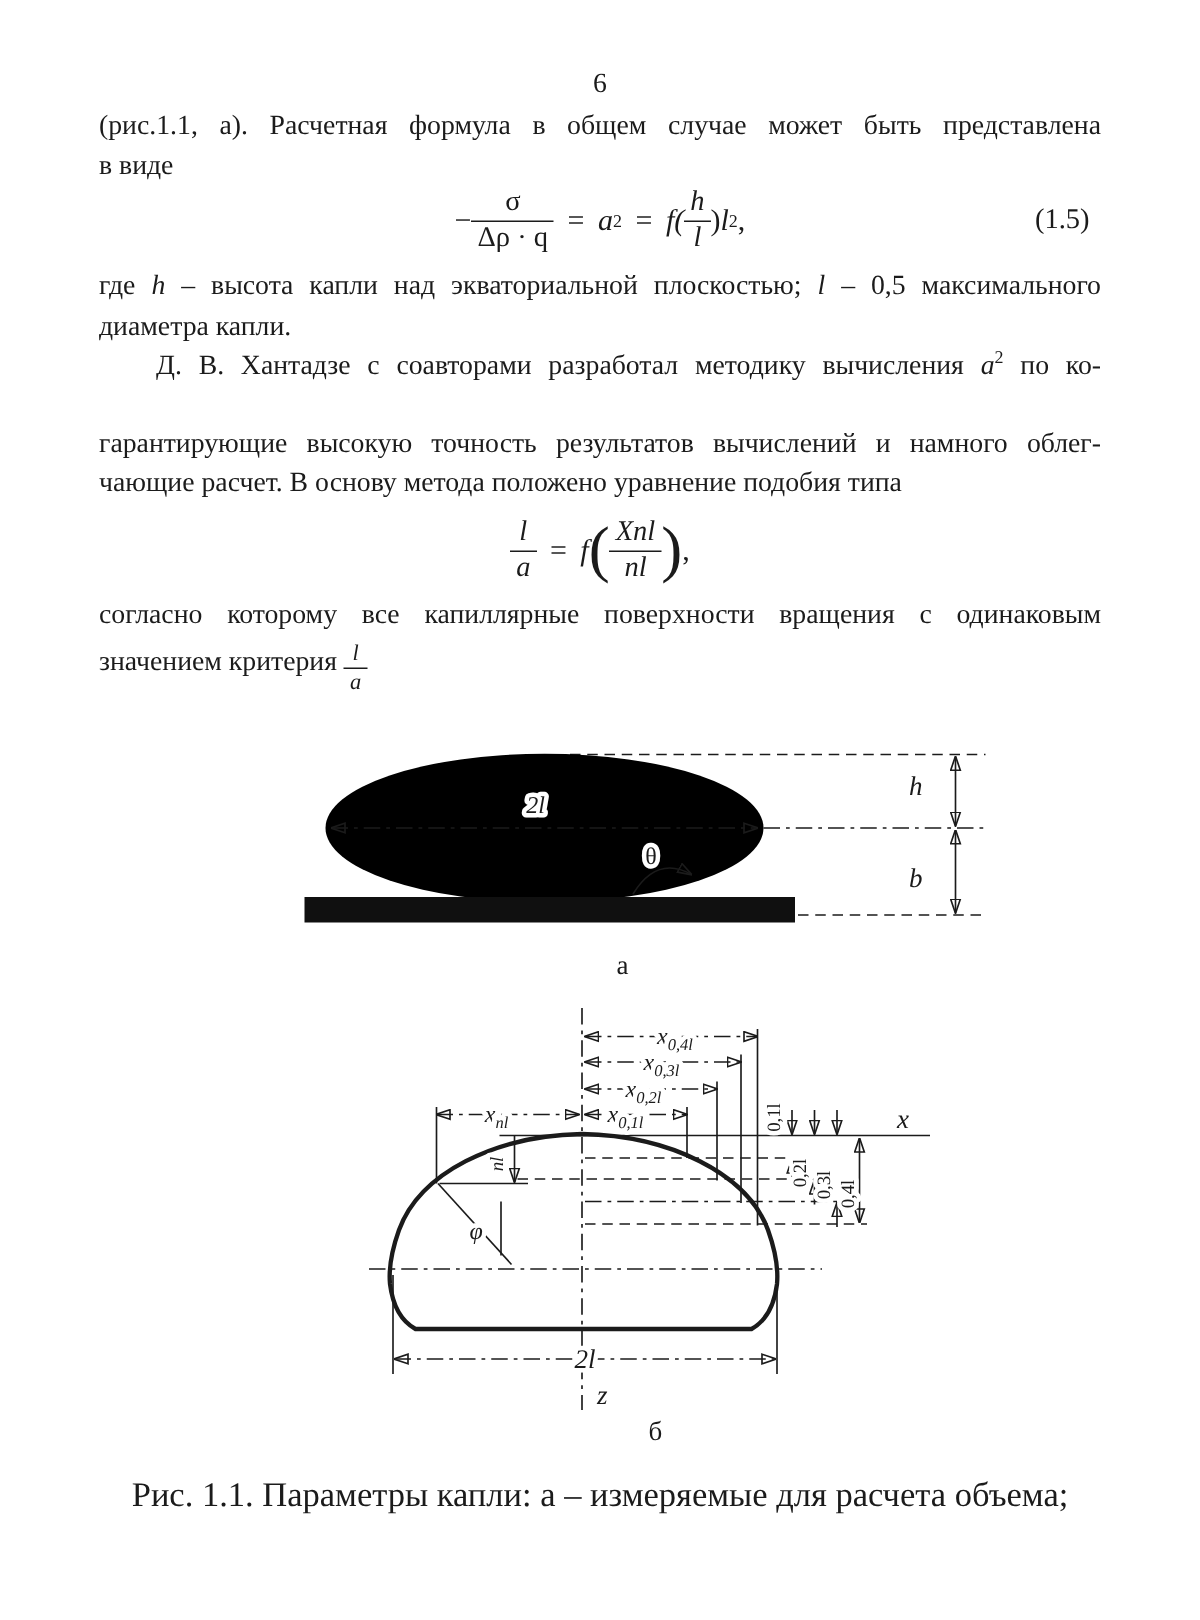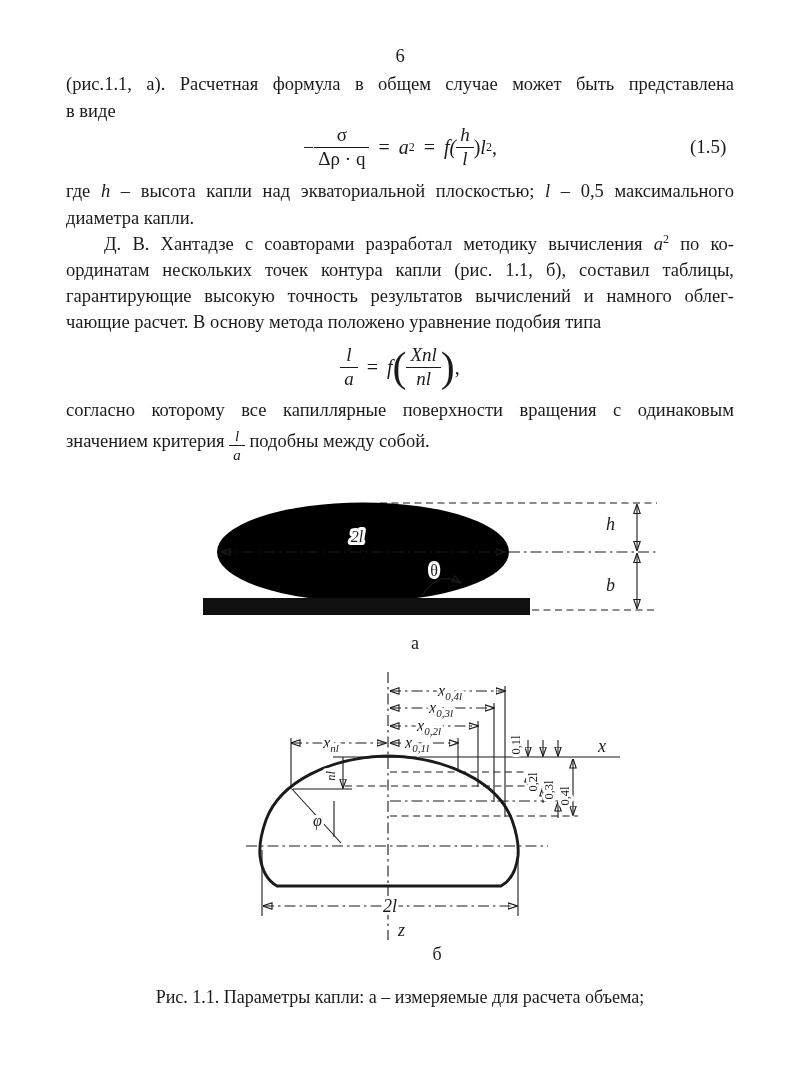--- a/index.html
+++ b/index.html
@@ -66,21 +66,20 @@
     <span class="iv">l</span>
       <span class="sup">2</span>
     <span>,</span>
     <span class="ftag">(1.5)</span>
   </div>
 
   <div class="line just" style="top:179px"><span>где </span><span class="iv">h</span><span> – высота капли над экваториальной плоскостью; </span><span class="iv">l</span><span> – 0,5 максимального</span></div>
   <div class="line" style="top:206px">диаметра капли.</div>
 
   <div class="line just" style="top:232px;left:104px;width:630px"><span>Д. В. Хантадзе с соавторами разработал методику вычисления </span><span class="iv">a</span><span class="sup">2</span><span> по ко-</span></div>
-  <div class="line just" style="top:258px">ординатам нескольких точек контура капли (рис. 1.1, б), составил таблицы,</div>
   <div class="line just" style="top:284px">гарантирующие высокую точность результатов вычислений и намного облег-</div>
   <div class="line" style="top:310px">чающие расчет. В основу метода положено уравнение подобия типа</div>
 
   <div class="formula" style="top:336px;height:62px">
     <span class="frac">
         <span class="num iv">l</span>
         <span class="den iv">a</span>
       </span>
     <span class="gap"></span>
     <span>=</span>
@@ -89,21 +88,21 @@
     <span class="bigp">(</span>
     <span class="frac">
         <span class="num iv">Xnl</span>
         <span class="den iv">nl</span>
       </span>
     <span class="bigp">)</span>
     <span>,</span>
   </div>
 
   <div class="line just" style="top:398px">согласно которому все капиллярные поверхности вращения с одинаковым</div>
-  <div class="line" style="top:428px"><span>значением критерия </span><span class="frac ifrac"><span class="num iv">l</span><span class="den iv">a</span></span><span> подобны между собой.</span></div>
+  <div class="line" style="top:428px"><span>значением критерия </span><span class="frac ifrac"><span class="num iv">l</span><span class="den iv">a</span></span></div>
 
   <svg width="800" height="1080" viewBox="0 0 800 1080">
     <defs>
       <marker id="ar" viewBox="0 0 10 8" refX="9.5" refY="4" markerWidth="10" markerHeight="8" orient="auto-start-reverse" markerUnits="userSpaceOnUse">
         <path d="M0.5,0.8 L10,4 L0.5,7.2 Z" fill="#1b1b1b" stroke="none"></path>
       </marker>
     </defs>
 
     <g>
       <line x1="380" y1="503" x2="657" y2="503" class="ds"></line>
@@ -179,15 +178,15 @@
       <line x1="262" y1="850" x2="262" y2="916"></line>
       <line x1="518" y1="850" x2="518" y2="916"></line>
       <line x1="263" y1="906" x2="517" y2="906" class="dd" marker-start="url(#ar)" marker-end="url(#ar)"></line>
       <text class="halo it lab18" text-anchor="middle" x="390" y="912">2l</text>
 
       <text class="it lab18" x="398" y="936">z</text>
       <text class="lab18" text-anchor="middle" x="437" y="960">б</text>
     </g>
   </svg>
 
-  <div class="line center" style="top:985px;font-size:18px">Рис. 1.1. Параметры капли: а – измеряемые для расчета объема;</div>
+  <div class="line center" style="top:985px;font-size:23px">Рис. 1.1. Параметры капли: а – измеряемые для расчета объема;</div>
 
 </div>
 
 </body></html>

